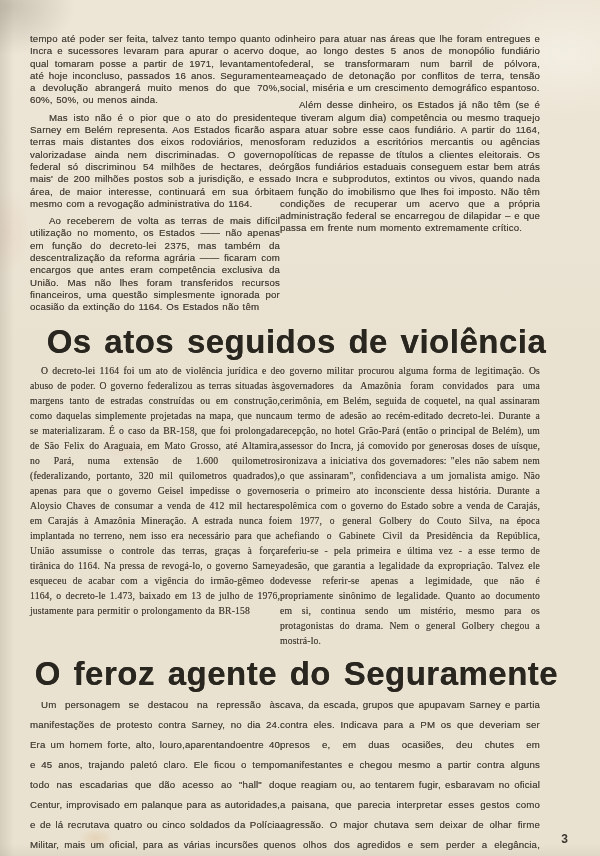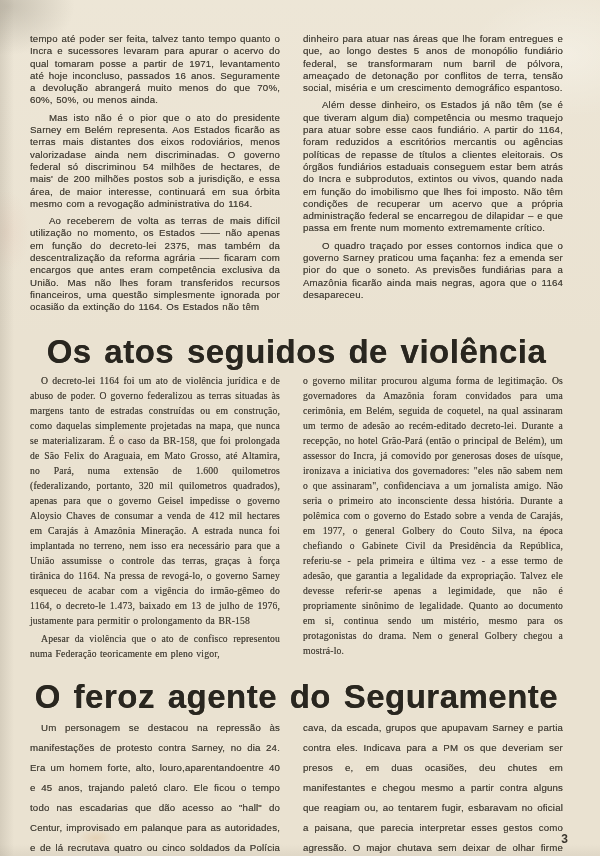--- a/index.html
+++ b/index.html
@@ -17,21 +17,21 @@
       radial-gradient(ellipse 34px 60px at 6px 232px,   rgba(214,150,134,0.12), rgba(214,150,134,0) 70%),
       radial-gradient(ellipse 26px 14px at 96px 838px,  rgba(205,140,60,0.18),  rgba(205,140,60,0) 70%),
       radial-gradient(ellipse 140px 90px at 565px 55px, rgba(255,255,250,0.35), rgba(255,255,250,0) 70%),
       linear-gradient(180deg, rgba(240,234,220,0.5) 0%, rgba(228,220,205,0.0) 40%);
     font-family:"Liberation Sans","DejaVu Sans",sans-serif;
   }
   .content{
     position:absolute;left:30px;top:33px;width:533px;
     color:#474339;
   }
-  .cols{display:flex;gap:23px;}
+  .cols{display:flex;}
   .col-l{width:250px;}
   .col-r{width:260px;}
   .cols p{
     margin:0 0 5px 0;
     font-size:9.7px;
     text-align:justify;
     letter-spacing:0.15px;
     word-spacing:0.8px;
     text-shadow:0 0 0.3px rgba(72,66,58,0.75);
   }
@@ -42,21 +42,21 @@
   .ind-sm{text-indent:11px;}
   .noind{text-indent:0;}
   .headline{
     font-size:33px;
     line-height:34px;
     font-weight:700;
     text-align:center;
     letter-spacing:0.5px;
     word-spacing:3px;
     color:#29261f;
-    margin:16px 0 4px 0;
+    margin:6px 0 4px 0;
     text-shadow:0 0 0.4px rgba(30,28,22,0.8);
   }
   .page-number{
     position:absolute;
     right:32px;bottom:10px;
     font-size:12px;font-weight:700;color:#3a362e;
   }
 </style>
 </head>
 <body>
@@ -66,30 +66,28 @@
 
     <div class="cols s-top">
       <div class="col-l">
         <p class="noind">tempo até poder ser feita, talvez tanto tempo quanto o Incra e sucessores levaram para apurar o acervo do qual tomaram posse a partir de 1971, levantamento até hoje inconcluso, passados 16 anos. Seguramente a devolução abrangerá muito menos do que 70%, 60%, 50%, ou menos ainda.</p>
         <p class="ind">Mas isto não é o pior que o ato do presidente Sarney em Belém representa. Aos Estados ficarão as terras mais distantes dos eixos rodoviários, menos valorizadase ainda nem discriminadas. O governo federal só discriminou 54 milhões de hectares, de mais' de 200 milhões postos sob a jurisdição, e essa área, de maior interesse, continuará em sua órbita mesmo com a revogação administrativa do 1164.</p>
         <p class="ind">Ao receberem de volta as terras de mais difícil utilização no momento, os Estados —— não apenas em função do decreto-lei 2375, mas também da descentralização da reforma agrária —— ficaram com encargos que antes eram competência exclusiva da União. Mas não lhes foram transferidos recursos financeiros, uma questão simplesmente ignorada por ocasião da extinção do 1164. Os Estados não têm</p>
       </div>
       <div class="col-r">
         <p class="noind">dinheiro para atuar nas áreas que lhe foram entregues e que, ao longo destes 5 anos de monopólio fundiário federal, se transformaram num barril de pólvora, ameaçado de detonação por conflitos de terra, tensão social, miséria e um crescimento demográfico espantoso.</p>
         <p class="ind">Além desse dinheiro, os Estados já não têm (se é que tiveram algum dia) competência ou mesmo traquejo para atuar sobre esse caos fundiário. A partir do 1164, foram reduzidos a escritórios mercantis ou agências políticas de repasse de títulos a clientes eleitorais. Os órgãos fundiários estaduais conseguem estar bem atrás do Incra e subprodutos, extintos ou vivos, quando nada em função do imobilismo que lhes foi imposto. Não têm condições de recuperar um acervo que a própria administração federal se encarregou de dilapidar – e que passa em frente num momento extremamente crítico.</p>
-        <p class="ind">O quadro traçado por esses contornos indica que o governo Sarney praticou uma façanha: fez a emenda ser pior do que o soneto. As previsões fundiárias para a Amazônia ficarão ainda mais negras, agora que o 1164 desapareceu.</p>
       </div>
     </div>
 
     <h1 class="headline">Os atos seguidos de violência</h1>
 
     <div class="cols s-mid">
       <div class="col-l">
         <p class="ind-sm">O decreto-lei 1164 foi um ato de violência jurídica e de abuso de poder. O governo federalizou as terras situadas às margens tanto de estradas construídas ou em construção, como daquelas simplemente projetadas na mapa, que nunca se materializaram. É o caso da BR-158, que foi prolongada de São Felix do Araguaia, em Mato Grosso, até Altamira, no Pará, numa extensão de 1.600 quilometros (federalizando, portanto, 320 mil quilometros quadrados), apenas para que o governo Geisel impedisse o governo Aloysio Chaves de consumar a venda de 412 mil hectares em Carajás à Amazônia Mineração. A estrada nunca foi implantada no terreno, nem isso era necessário para que a União assumisse o controle das terras, graças à força tirânica do 1164. Na pressa de revogá-lo, o governo Sarney esqueceu de acabar com a vigência do irmão-gêmeo do 1164, o decreto-le 1.473, baixado em 13 de julho de 1976, justamente para permitir o prolongamento da BR-158</p>
-        <p class="ind-sm">Apesar da violência que o ato de confisco representou numa Federação teoricamente em pleno vigor,</p>
       </div>
       <div class="col-r">
         <p class="noind">o governo militar procurou alguma forma de legitimação. Os governadores da Amazônia foram convidados para uma cerimônia, em Belém, seguida de coquetel, na qual assinaram um termo de adesão ao recém-editado decreto-lei. Durante a recepção, no hotel Grão-Pará (então o principal de Belém), um assessor do Incra, já comovido por generosas doses de uísque, ironizava a iniciativa dos governadores: "eles não sabem nem o que assinaram", confidenciava a um jornalista amigo. Não seria o primeiro ato inconsciente dessa história. Durante a polêmica com o governo do Estado sobre a venda de Carajás, em 1977, o general Golbery do Couto Silva, na época chefiando o Gabinete Civil da Presidência da República, referiu-se - pela primeira e última vez - a esse termo de adesão, que garantia a legalidade da expropriação. Talvez ele devesse referir-se apenas a legimidade, que não é propriamente sinônimo de legalidade. Quanto ao documento em si, continua sendo um mistério, mesmo para os protagonistas do drama. Nem o general Golbery chegou a mostrá-lo.</p>
       </div>
     </div>
 
     <h1 class="headline">O feroz agente do Seguramente</h1>
 
     <div class="cols s-bot">
       <div class="col-l">

